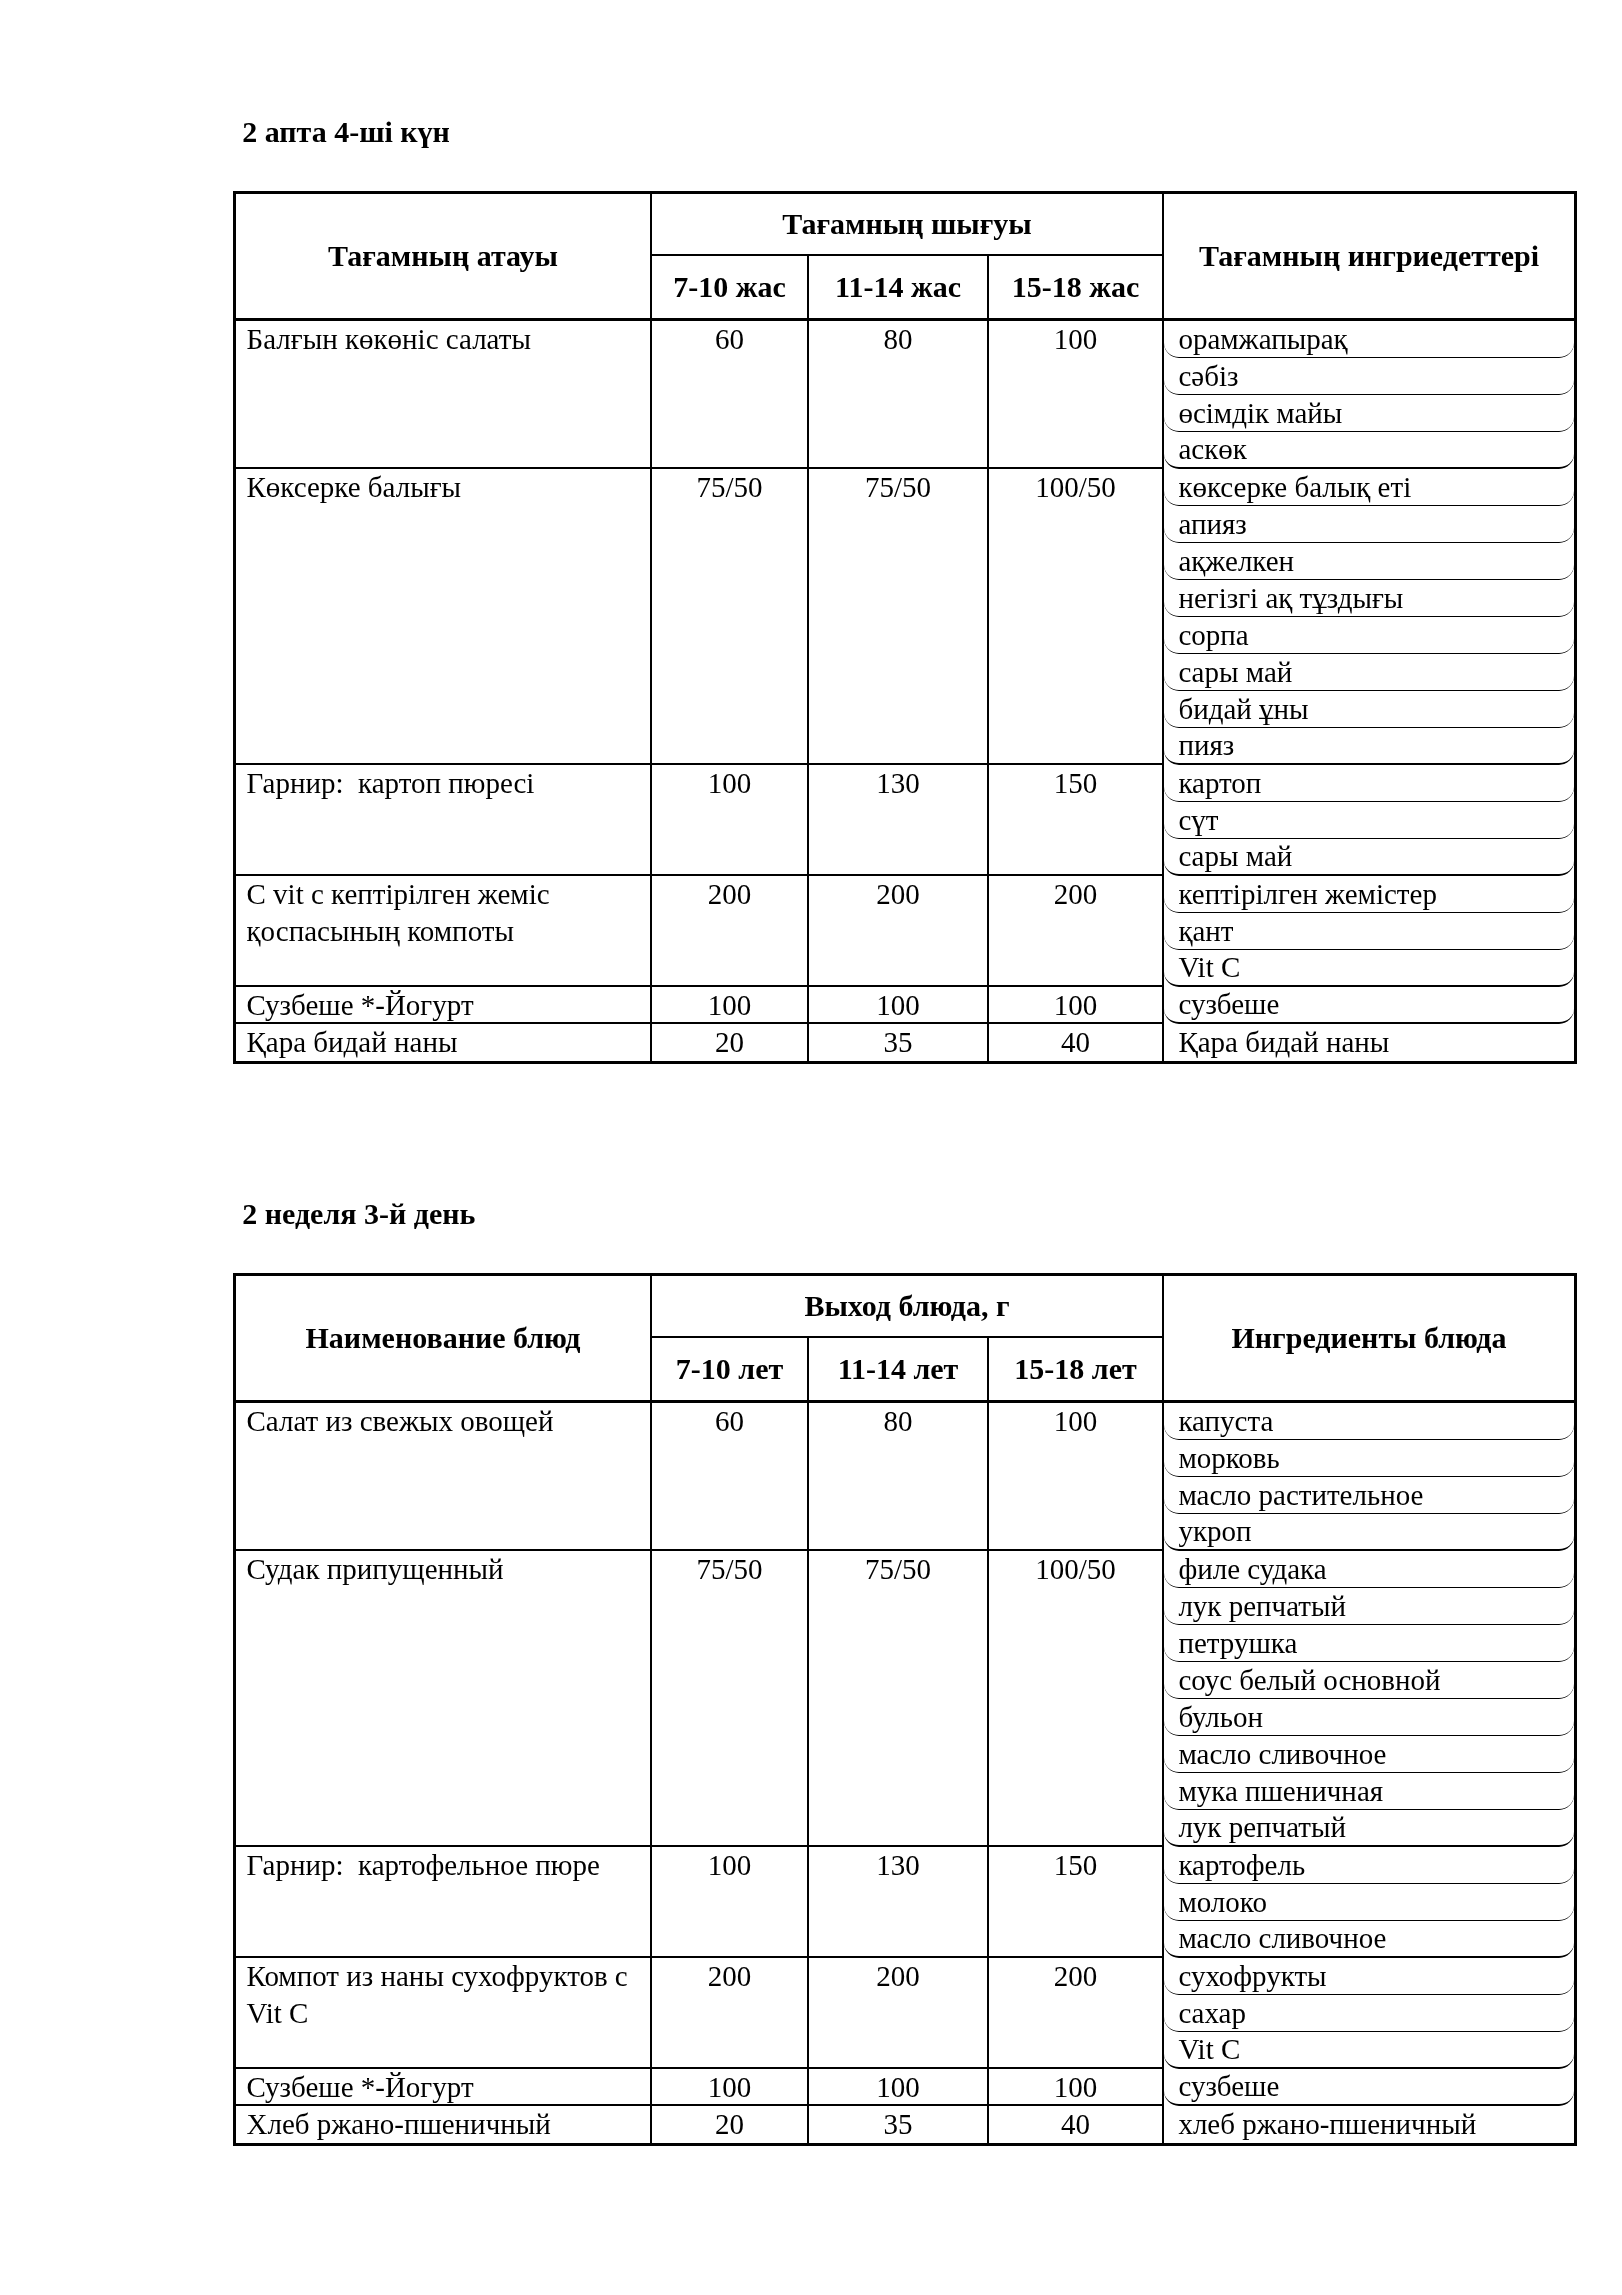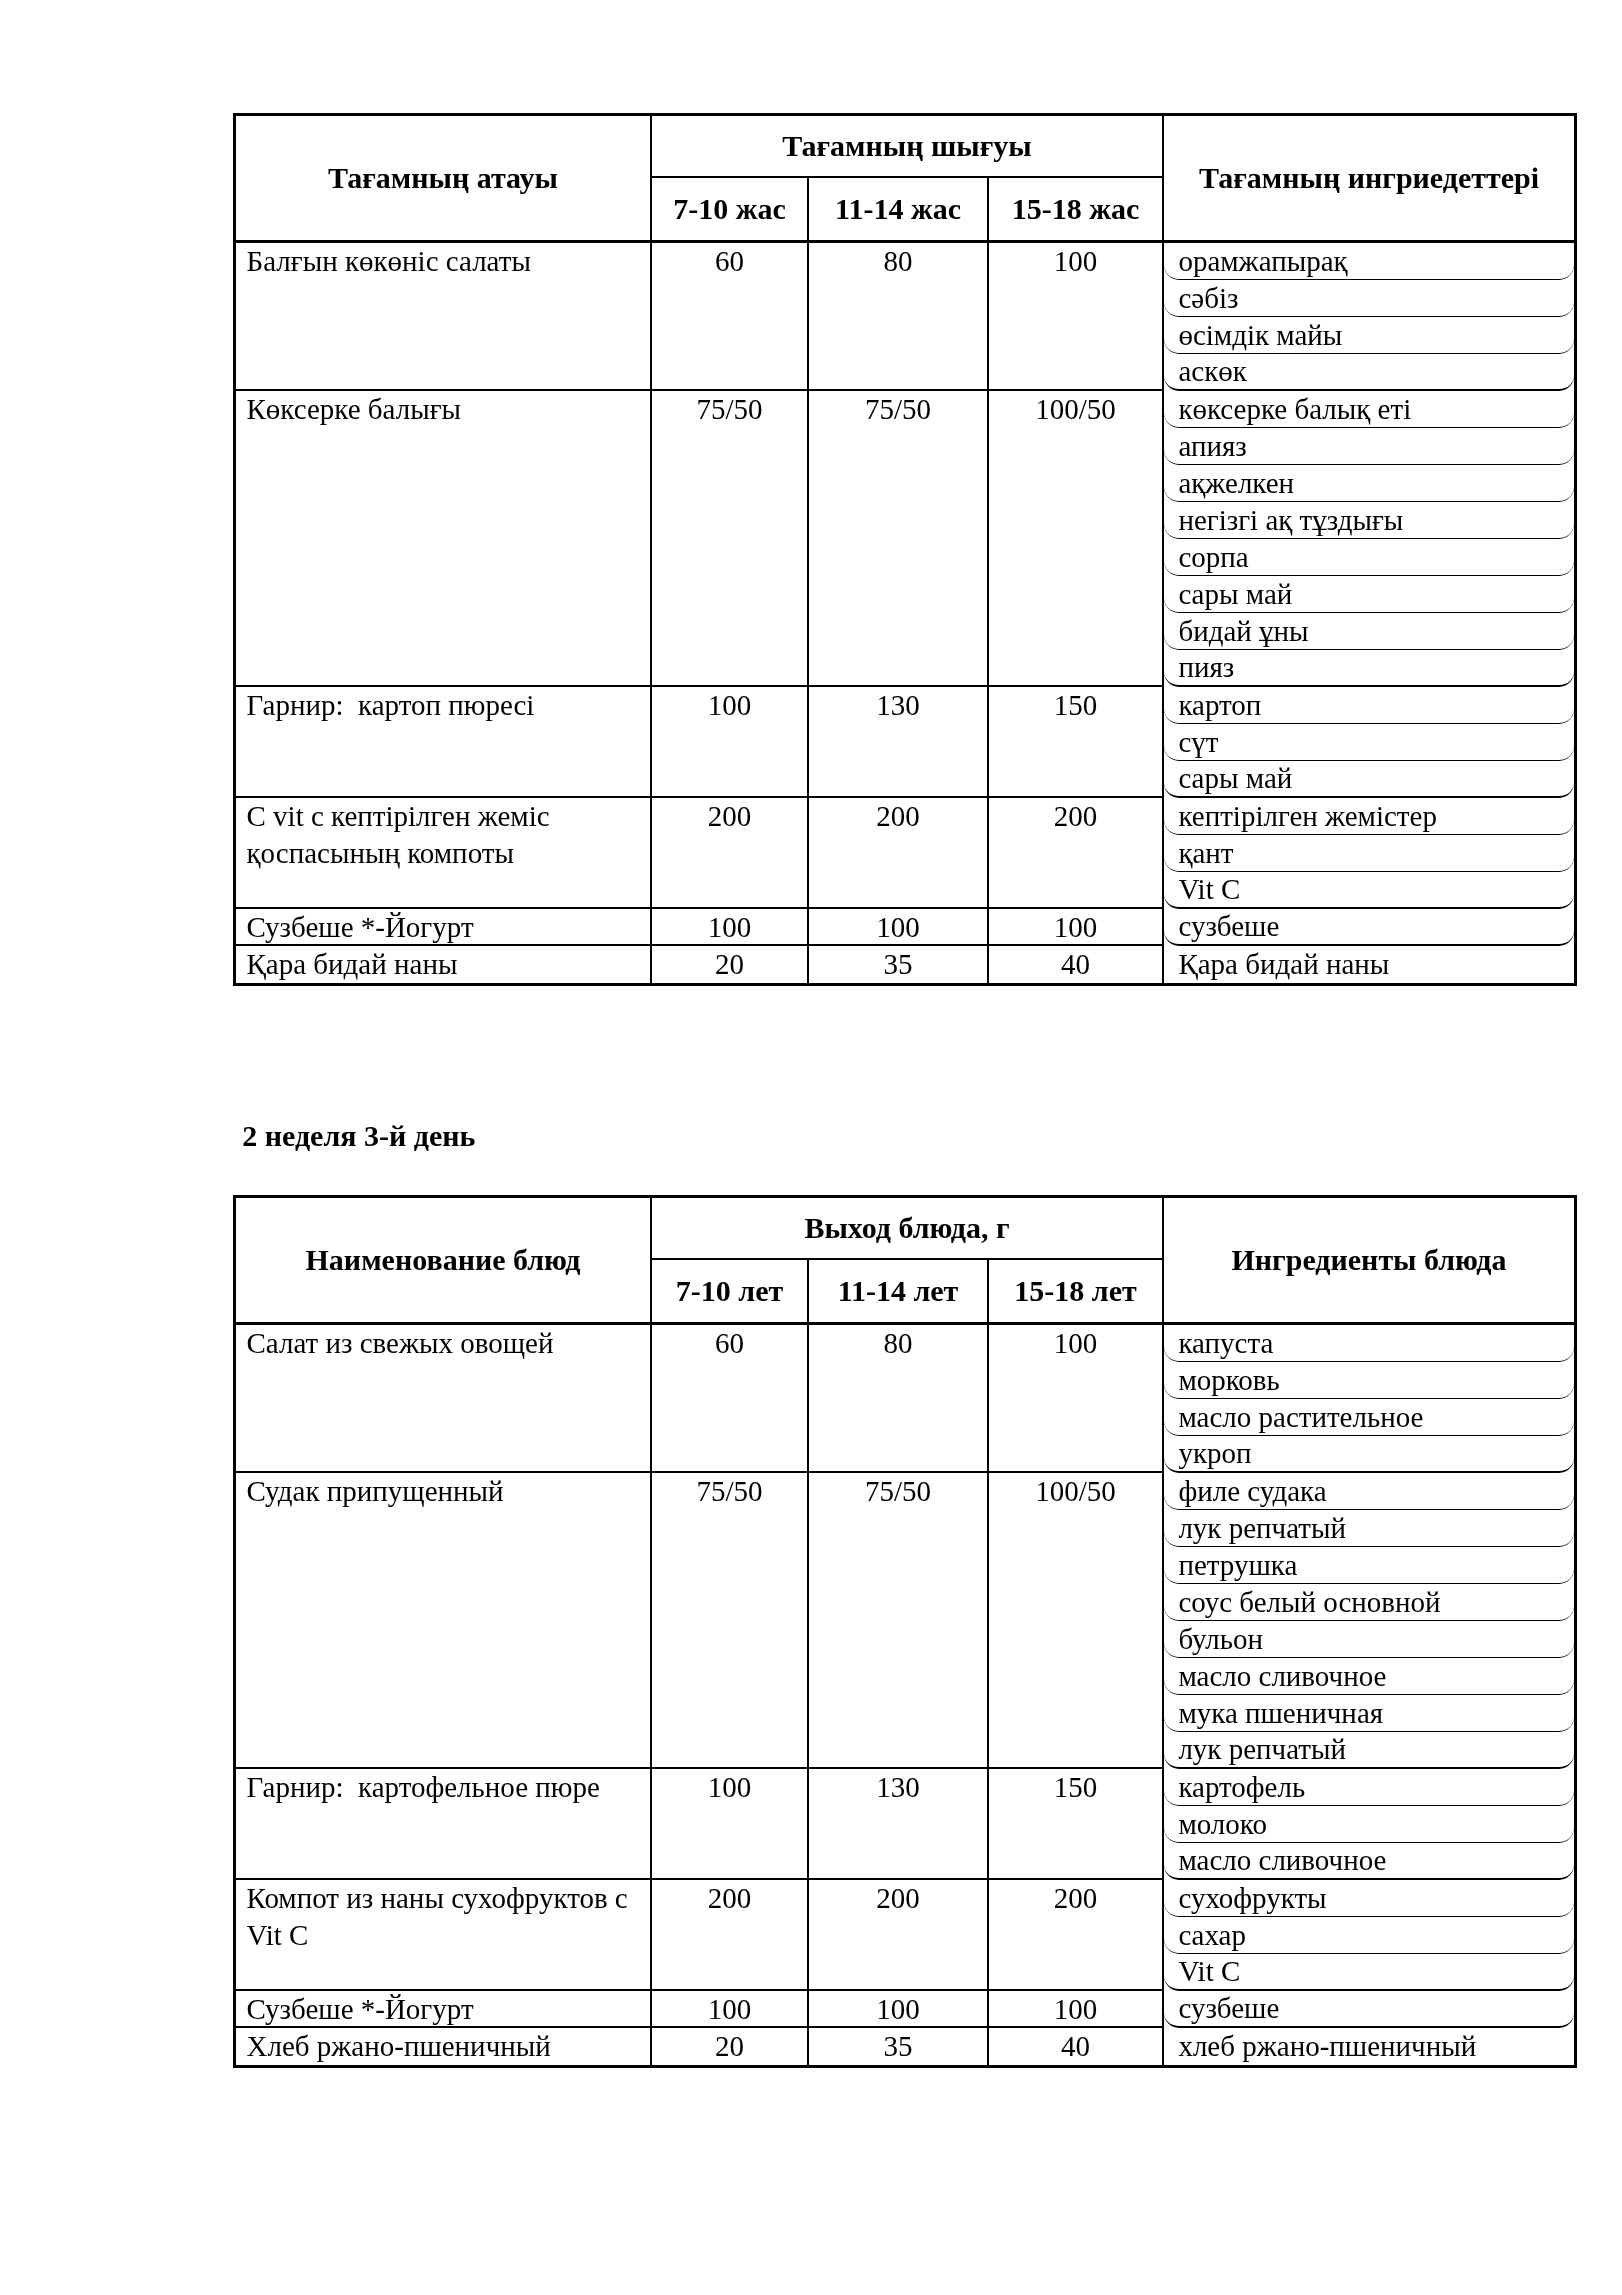--- a/index.html
+++ b/index.html
@@ -67,20 +67,21 @@
     line-height: 31px;
     border-radius: 15px;
   }
   .block-end  { border-bottom-width: 2px; text-align: center; }
   .last-block { border-bottom: none; }
 </style>
 </head>
 <body>
 
 <main>
+  <h1 class="doc-title">2 апта 4-ші күн</h1>
 
   <div class="menu-grid" style="grid-template-rows: 62px 65px repeat(20, 37px);">
       <div class="cell hdr name-hdr" style="grid-area: 1 / 1 / span 2;">Тағамның атауы</div>
       <div class="cell hdr out-hdr" style="grid-area: 1 / 2 / auto / span 3;">Тағамның шығуы</div>
       <div class="cell hdr age-hdr" style="grid-area: 2 / 2;">7-10 жас</div>
       <div class="cell hdr age-hdr" style="grid-area: 2 / 3;">11-14 жас</div>
       <div class="cell hdr age-hdr" style="grid-area: 2 / 4;">15-18 жас</div>
       <div class="cell hdr ing-hdr" style="grid-area: 1 / 5 / span 2;">Тағамның ингриедеттері</div>
       <div class="cell name-cell" style="grid-area: 3 / 1 / span 4;">Балғын көкөніс салаты</div>
       <div class="cell val-cell" style="grid-area: 3 / 2 / span 4;">60</div>

